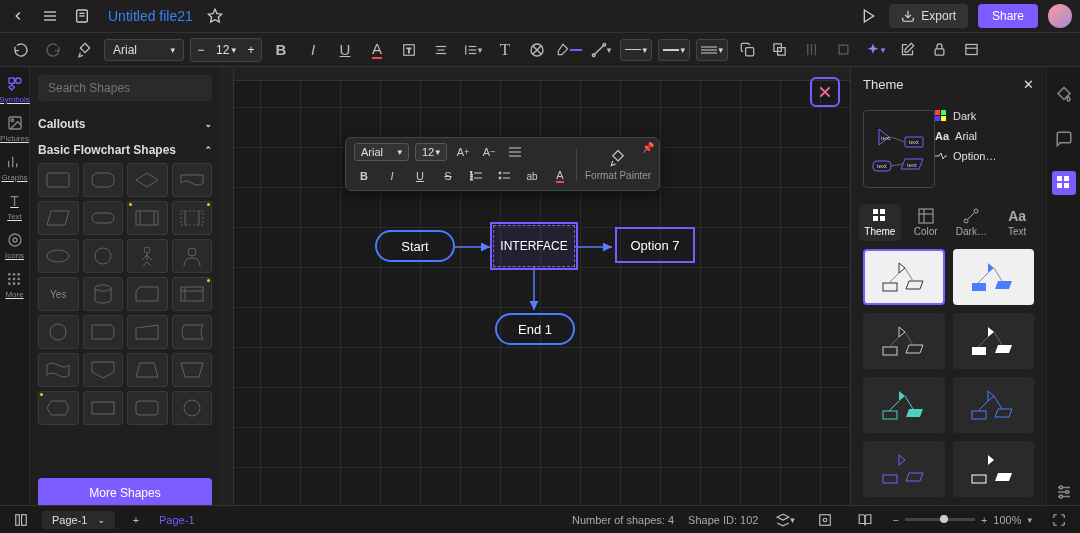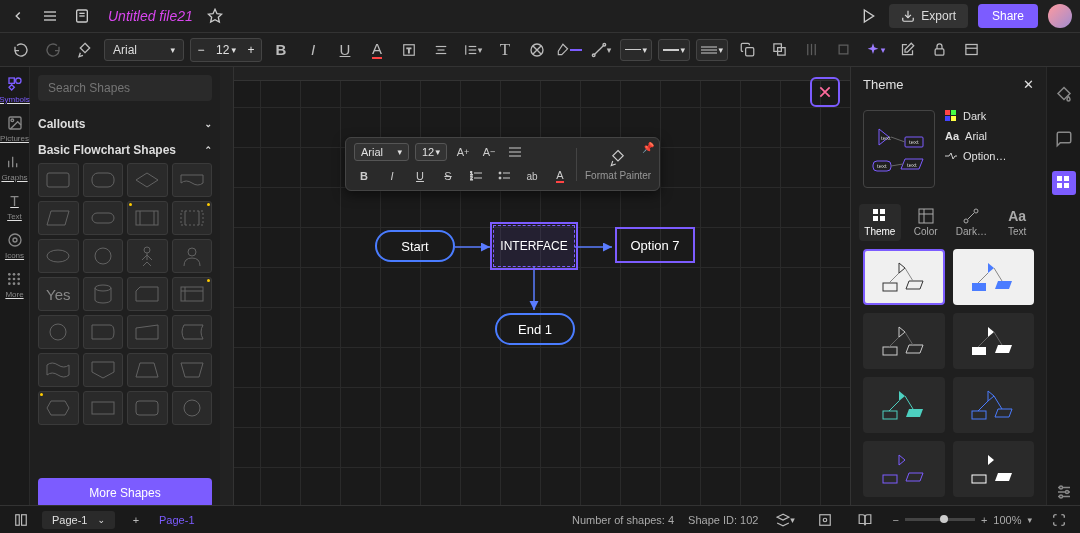--- a/index.html
+++ b/index.html
@@ -3,21 +3,21 @@
   <meta charset="utf-8">
   <style>
     * { margin: 0; padding: 0; box-sizing: border-box; font-family: Arial, sans-serif; user-select: none; }
     body { background: #1a1a1a; color: #e0e0e0; width: 1080px; height: 533px; overflow: hidden; font-size: 12px; }
     
     
     .top-bar { height: 33px; background: #1f1f1f; display: flex; align-items: center; padding: 0 8px; border-bottom: 1px solid #333; }
     .top-bar .left { display: flex; align-items: center; gap: 12px; }
     .top-bar .right { margin-left: auto; display: flex; align-items: center; gap: 10px; }
     .icon-btn { width: 20px; height: 20px; display: flex; align-items: center; justify-content: center; cursor: pointer; color: #ccc; }
-    .file-title { font-size: 14px; color: #d946ef; margin-left: 4px; font-style: italic; }
+    .file-title { font-size: 14px; color: #3b82f6; margin-left: 4px; }
     .btn-export { background: #333; color: #ddd; padding: 5px 12px; border-radius: 4px; display: flex; align-items: center; gap: 6px; cursor: pointer; font-size: 12px; }
     .btn-share { background: #7c5cff; color: #fff; padding: 5px 14px; border-radius: 4px; cursor: pointer; font-size: 12px; }
     .avatar { width: 24px; height: 24px; border-radius: 50%; background: linear-gradient(135deg, #ff9a9e, #a18cd1); }
     
     
     .toolbar { height: 34px; background: #1f1f1f; display: flex; align-items: center; padding: 0 8px; gap: 6px; border-bottom: 1px solid #333; }
     .tool-btn { width: 26px; height: 26px; display: flex; align-items: center; justify-content: center; cursor: pointer; color: #bbb; border-radius: 3px; }
     .font-select { background: #2a2a2a; border: 1px solid #444; color: #ddd; padding: 3px 8px; border-radius: 3px; font-size: 12px; width: 80px; display: flex; align-items: center; justify-content: space-between; }
     .size-group { display: flex; align-items: center; background: #2a2a2a; border: 1px solid #444; border-radius: 3px; }
     .size-group .size-btn { width: 20px; height: 22px; display: flex; align-items: center; justify-content: center; cursor: pointer; }
@@ -67,21 +67,21 @@
     .ft-btn { width: 20px; height: 20px; display: flex; align-items: center; justify-content: center; cursor: pointer; color: #ccc; font-size: 11px; }
     .ft-font { background: #333; border: 1px solid #555; padding: 2px 6px; border-radius: 3px; font-size: 11px; width: 55px; display: flex; align-items: center; justify-content: space-between;}
     .ft-label { font-size: 10px; color: #999; }
     .pin { position: absolute; right: 4px; top: 4px; font-size: 10px; color: #888;}
     
     .canvas-corner-widget { position: absolute; right: 10px; top: 10px; width: 30px; height: 30px; border: 2px solid #7c5cff; border-radius: 6px; display: flex; align-items: center; justify-content: center; }
     
     
     .theme-panel { width: 196px; background: #1f1f1f; border-left: 1px solid #333; display: flex; flex-direction: column; }
     .theme-header { display: flex; justify-content: space-between; align-items: center; padding: 10px 12px; font-size: 13px; }
-    .theme-top { display: flex; gap: 10px; padding: 8px 12px; }
+    .theme-top { display: flex; gap: 0; padding: 8px 12px; }
     .theme-preview { width: 72px; height: 78px; border: 1px solid #444; border-radius: 4px; display: flex; align-items: center; justify-content: center; position: relative; }
     .theme-info { display: flex; flex-direction: column; gap: 8px; font-size: 11px; }
     .theme-info-row { display: flex; align-items: center; gap: 6px; }
     .theme-tabs { display: flex; padding: 8px; gap: 4px; }
     .theme-tab { flex: 1; display: flex; flex-direction: column; align-items: center; gap: 2px; font-size: 10px; color: #aaa; cursor: pointer; padding: 4px 0; }
     .theme-tab.active { background: #2a2a2a; border-radius: 4px; color: #fff; }
     .theme-grid { display: grid; grid-template-columns: 1fr 1fr; gap: 8px; padding: 0 12px; overflow-y: auto; }
     .theme-card { height: 56px; background: #2a2a2a; border-radius: 4px; display: flex; align-items: center; justify-content: center; cursor: pointer; }
     .theme-card.active { border: 2px solid #7c5cff; }
     
@@ -439,21 +439,21 @@
             <circle cx="8" cy="4" r="3"></circle>
             <path d="M8 7v7m-5 0l5-5 5 5m-5 2l-4 4m4-4l4 4"></path>
           </svg>
         </div>
       <div class="shape-cell">
           <svg width="20" height="20" fill="none" stroke="#888">
             <circle cx="10" cy="6" r="4"></circle>
             <path d="M2 20q0-8 8-8t8 8"></path>
           </svg>
         </div>
-      <div class="shape-cell" style="font-size:15px;color:#888">
+      <div class="shape-cell" style="font-size:10px;color:#888">
           <span>Yes</span>
         </div>
       <div class="shape-cell">
           <svg width="20" height="20" fill="none" stroke="#888">
             <ellipse cx="10" cy="4" rx="8" ry="3"></ellipse>
             <path d="M2 4v12a8 3 0 0 0 16 0V4"></path>
           </svg>
         </div>
       <div class="shape-cell">
           <svg width="24" height="16">

